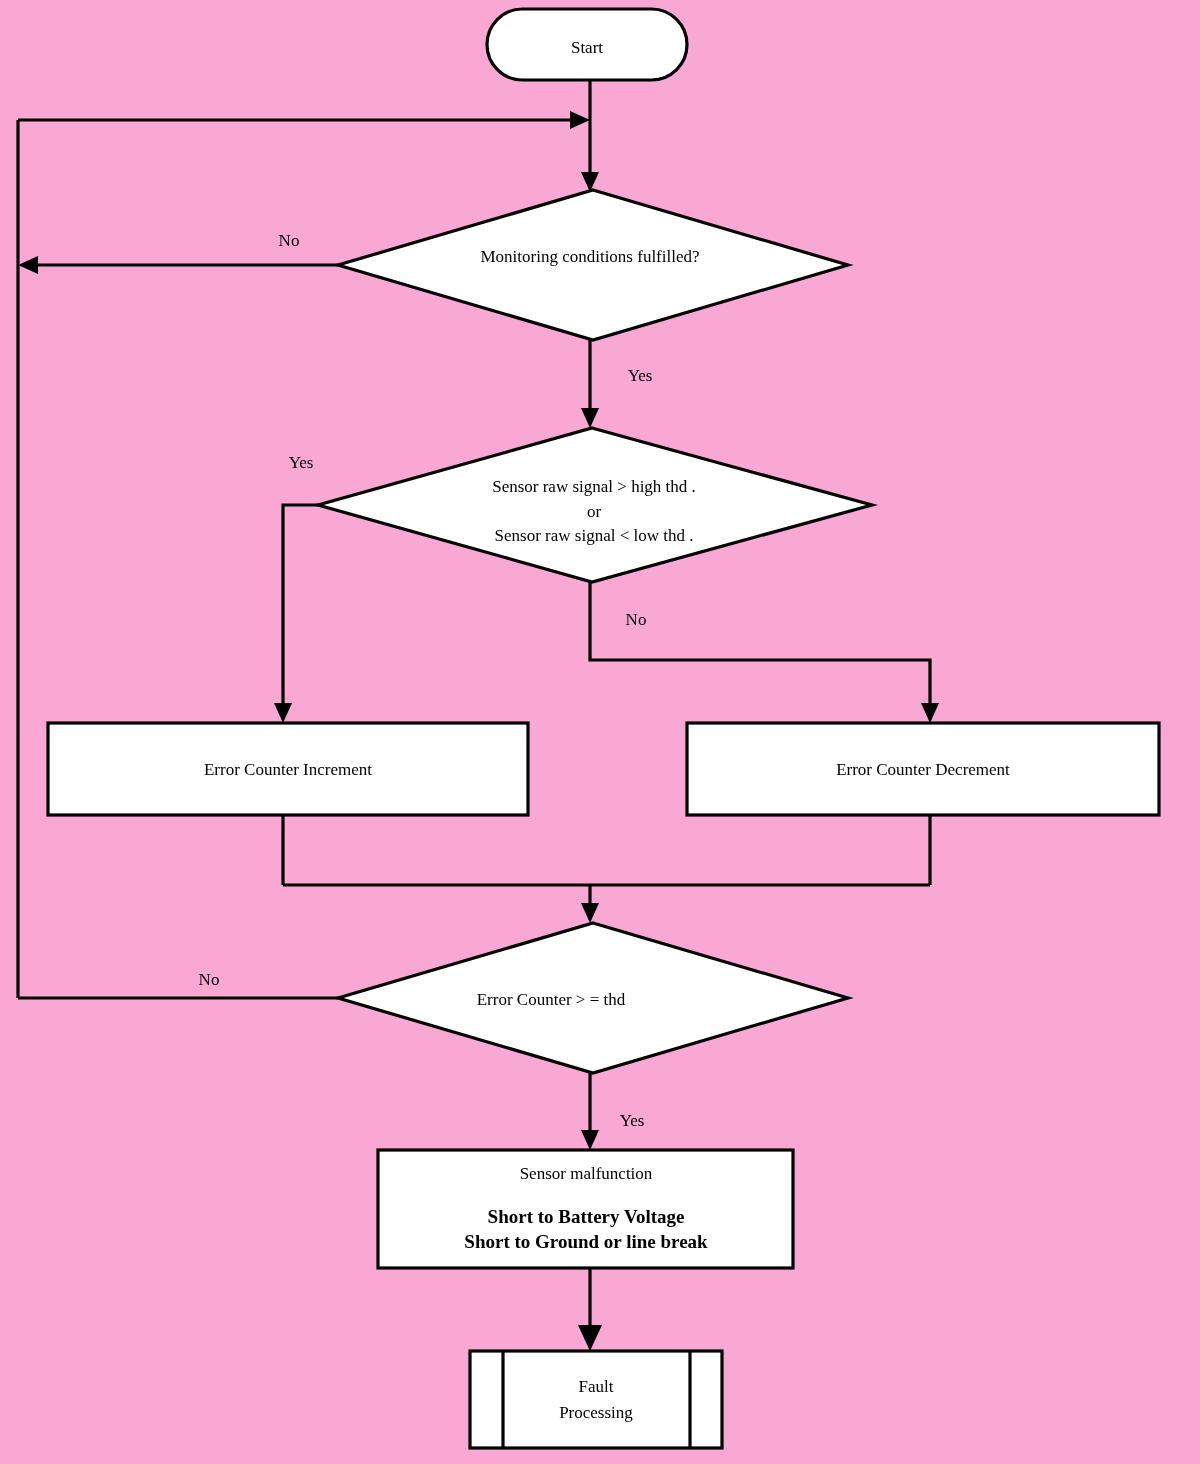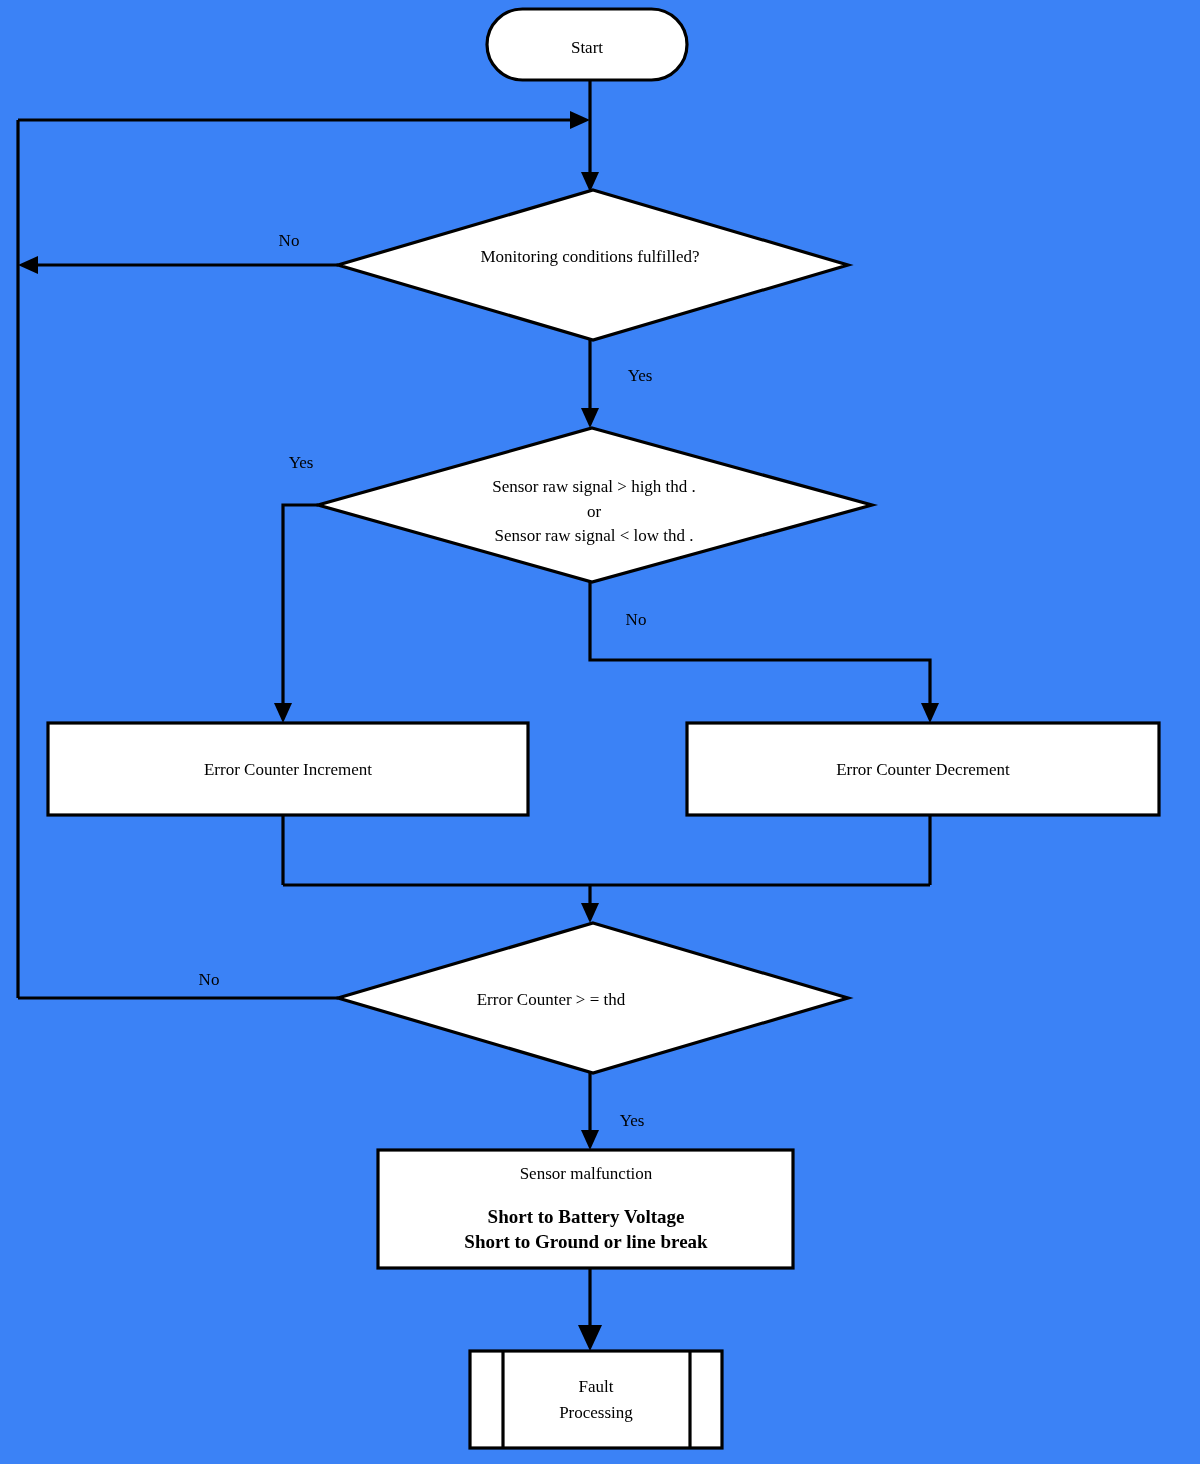--- a/index.html
+++ b/index.html
@@ -9,21 +9,21 @@
     background: #ffffff;
   }
   body {
     font-family: "Liberation Serif", "DejaVu Serif", serif;
     color: #000000;
   }
   #flowchart-root {
     position: relative;
     width: 1200px;
     height: 1464px;
-    background: #3b82f6;
+    background: #f9a8d4;
     overflow: hidden;
   }
   svg#flow-svg {
     position: absolute;
     top: 0;
     left: 0;
     width: 1200px;
     height: 1464px;
     display: block;
   }

